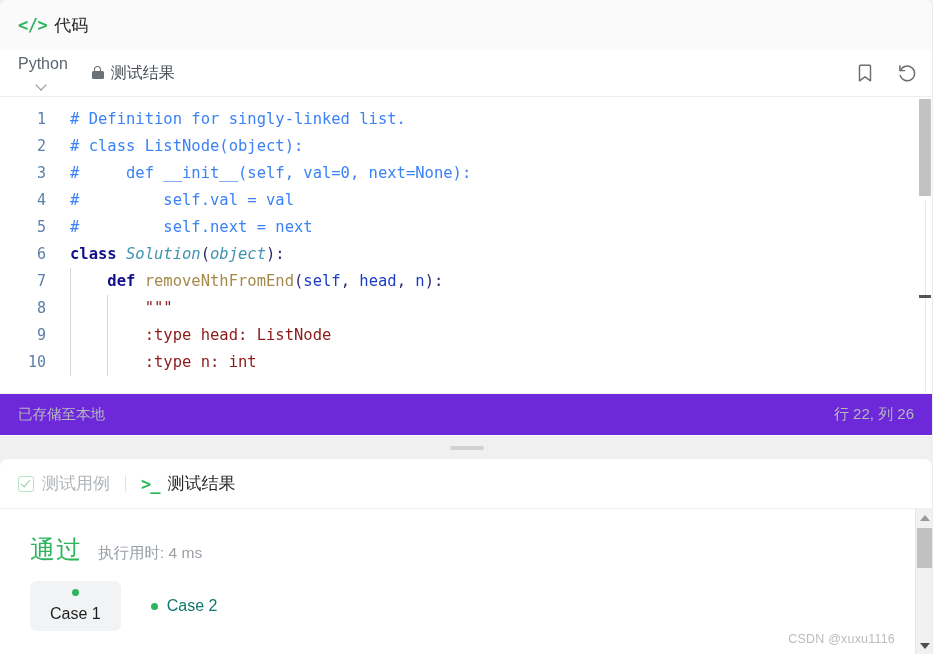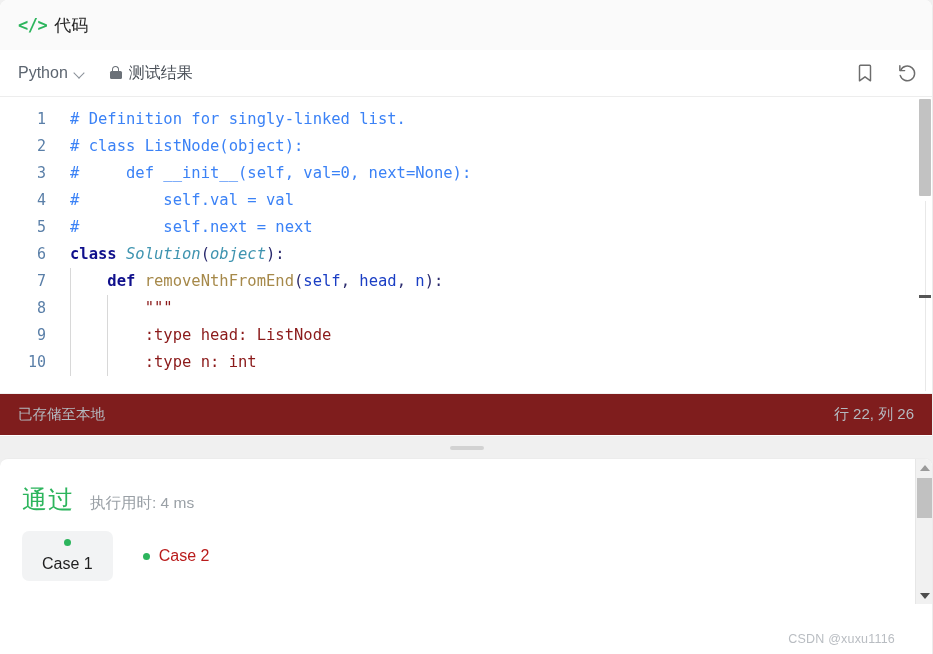--- a/index.html
+++ b/index.html
@@ -73,20 +73,21 @@
     border-bottom: 1px solid #ededed;
     box-sizing: border-box;
   }
   .lang-select {
     display: flex;
     align-items: center;
     gap: 7px;
     color: #5c6570;
     font-size: 16px;
     cursor: pointer;
+    flex-direction: column;
   }
   .chev {
     display: inline-block;
     width: 11px;
     height: 11px;
     position: relative;
   }
   .chev::after {
     content: "";
     position: absolute;
@@ -240,21 +241,21 @@
     height: 3px;
     background: #555555;
   }
 
   
   .status-bar {
     height: 42px;
     display: flex;
     align-items: center;
     padding: 0 18px;
-    background: #7f1d1d;
+    background: #6d28d9;
     box-sizing: border-box;
     border-top: 1px solid #f2f2f2;
   }
   .status-left {
     color: #b4b9bf;
     font-size: 14.5px;
   }
   .status-right {
     margin-left: auto;
     color: #b4b9bf;
@@ -344,20 +345,21 @@
     font-family: "DejaVu Sans Mono", monospace;
     font-size: 17px;
     font-weight: 700;
     letter-spacing: -1px;
   }
 
   .result-body {
     position: relative;
     height: 145px;
     overflow: hidden;
+    padding-left: 8px;
   }
   .verdict-row {
     display: flex;
     align-items: baseline;
     padding: 24px 0 0 22px;
     gap: 16px;
   }
   .verdict {
     color: #2db55d;
     font-size: 25px;
@@ -383,21 +385,21 @@
     font-size: 16px;
     cursor: pointer;
   }
   .case-pill.active {
     background: #f2f3f4;
     color: #1f1f1f;
     flex-direction: column;
   }
   .case-pill.idle {
     background: transparent;
-    color: #b91c1c;
+    color: #0f766e;
   }
   .case-dot {
     width: 7px;
     height: 7px;
     border-radius: 50%;
     background: #2db55d;
     flex: 0 0 auto;
   }
 
   
@@ -510,20 +512,31 @@
       <span class="status-right">行 22, 列 26</span>
     </div>
   </div>
 
   <div class="splitter">
     <div class="splitter-handle"></div>
   </div>
 
   <div class="result-panel">
 
+    <div class="result-tabs">
+      <div class="rtab inactive">
+        <span class="check-box-icon"></span>
+        <span>测试用例</span>
+      </div>
+      <div class="tab-divider"></div>
+      <div class="rtab active">
+        <span class="term-icon">&gt;_</span>
+        <span>测试结果</span>
+      </div>
+    </div>
 
     <div class="result-body">
       <div class="verdict-row">
         <span class="verdict">通过</span>
         <span class="runtime">执行用时: 4 ms</span>
       </div>
 
       <div class="case-row" id="case-row">
           <div class="case-pill active">
             <span class="case-dot"></span>

